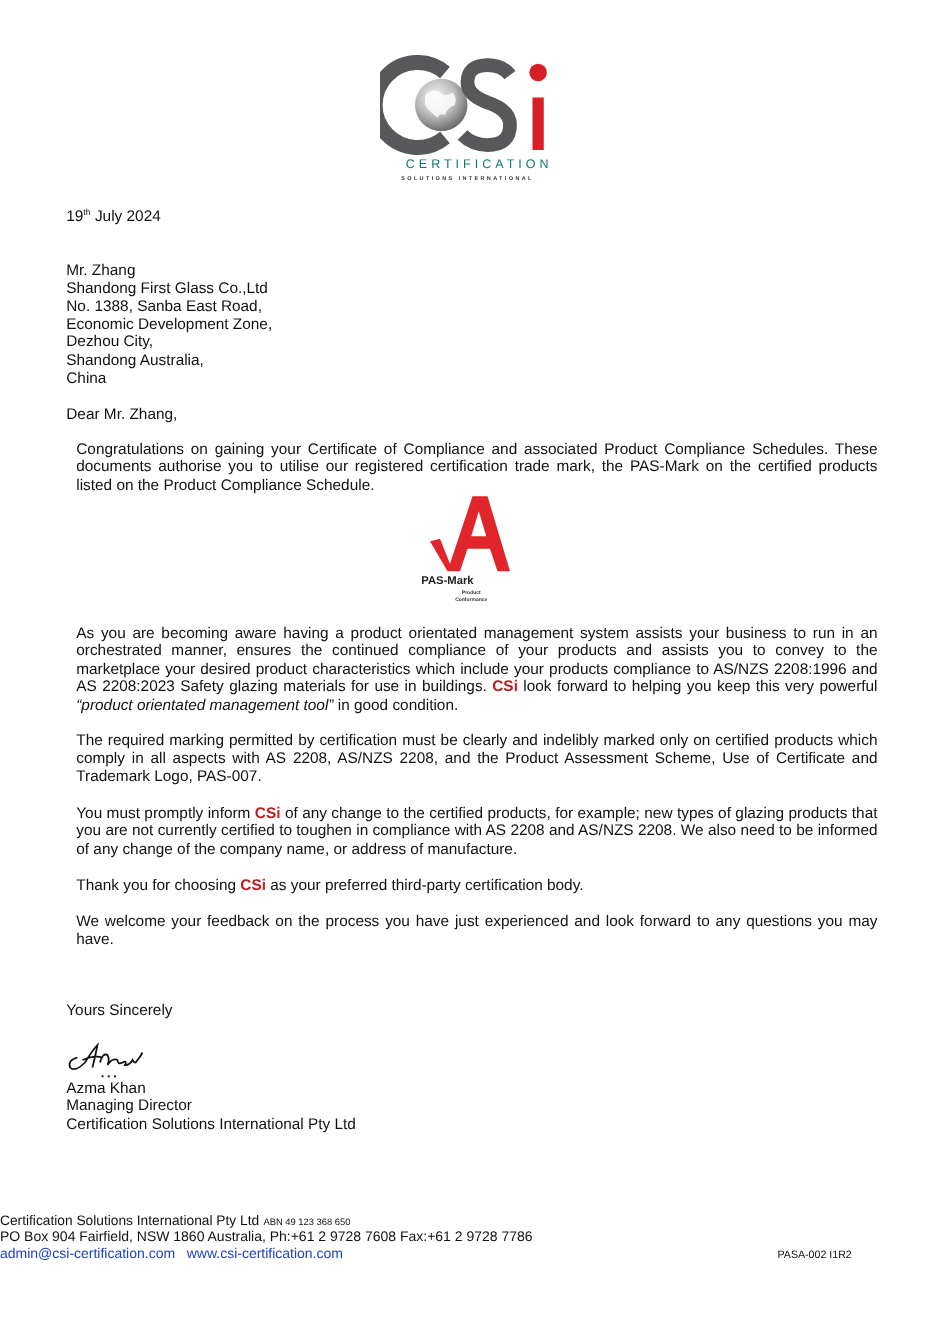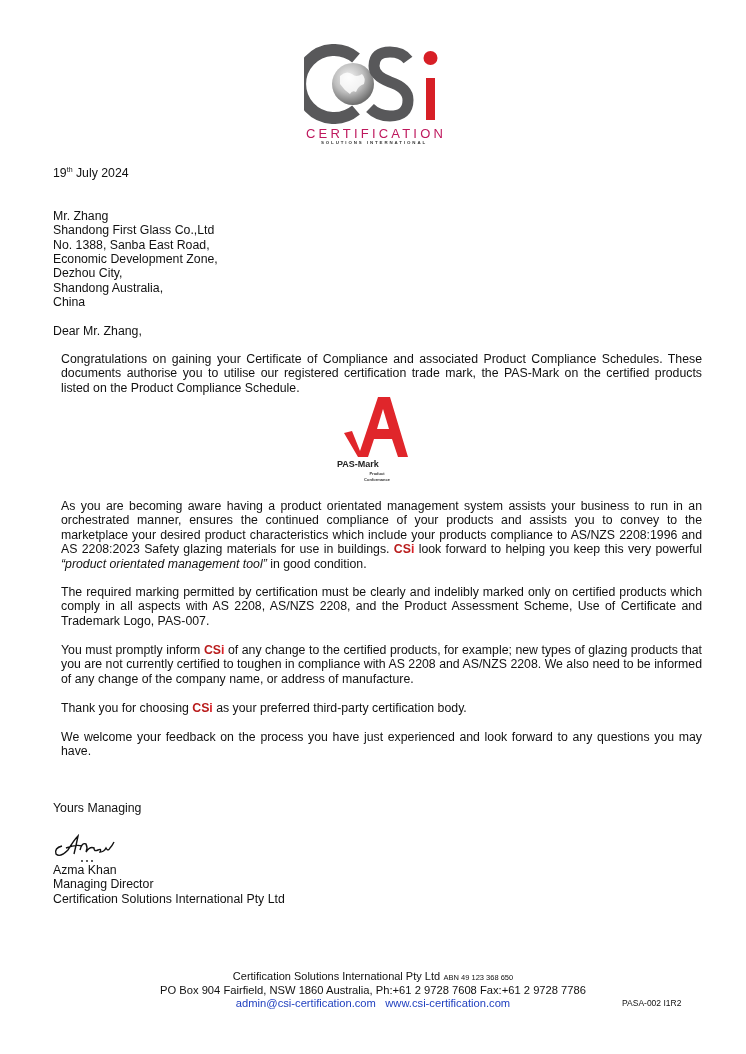--- a/index.html
+++ b/index.html
@@ -5,25 +5,25 @@
   html, body { margin: 0; padding: 0; background: #ffffff; }
   body { width: 746px; height: 1054px; position: relative; overflow: hidden;
          font-family: "Liberation Sans", sans-serif; color: #111; font-size: 12.3px; }
   .abs { position: absolute; }
   .line { position: absolute; left: 53px; white-space: nowrap; line-height: 14px; }
   .para { position: absolute; left: 61px; width: 641px; line-height: 14.4px; text-align: justify; }
   .bold { font-weight: normal; }
   .csi-b { font-weight: bold; color: #b91c1c; }
   .csi-i { font-weight: bold; color: #d71f26; }
   sup { font-size: 7px; vertical-align: 5px; line-height: 0; }
-  .logo-text1 { position:absolute; left:306px; top:126px; width:136px; text-align:left;
-                font-size:13px; letter-spacing:3.2px; color:#be185d; font-weight:normal; }
+  .logo-text1 { position:absolute; left:306px; top:126px; width:136px; text-align:right;
+                font-size:10px; letter-spacing:3.2px; color:#0f766e; font-weight:normal; }
   .logo-text2 { position:absolute; left:306px; top:140px; width:136px; text-align:center;
                 font-size:4.4px; letter-spacing:1.9px; color:#333; font-weight:bold; }
-  .footer { position:absolute; left:0; width:746px; text-align:center; white-space:nowrap; line-height:13px; }
+  .footer { position:absolute; left:0; width:746px; text-align:left; white-space:nowrap; line-height:13px; }
   .link { color:#1f3fbf; }
   .pas-label { position:absolute; left:337px; top:459px; width:80px; text-align:left; font-weight:bold; font-size:9px; color:#222; }
   .pas-sub { position:absolute; left:337px; width:80px; text-align:center; font-weight:bold; font-size:4px; color:#333; }
 </style>
 </head>
 <body>
 
 <div>
   <svg class="abs" style="left:304px;top:44px" width="142" height="80" viewBox="0 0 142 80">
     <defs>
@@ -77,21 +77,21 @@
 <div class="para" style="top:499px"><span>As you are becoming aware having a product orientated management system assists your business to run in an orchestrated manner, ensures the continued compliance of your products and assists you to convey to the marketplace your desired product characteristics which include your products compliance to AS/NZS 2208:1996 and AS 2208:2023 Safety glazing materials for use in buildings. </span><span class="csi-b">CS</span><span class="csi-i">i</span><span> look forward to helping you keep this very powerful </span><i>“product orientated management tool”</i><span> in good condition.</span></div>
 
 <div class="para" style="top:585px">The required marking permitted by certification must be clearly and indelibly marked only on certified products which comply in all aspects with AS 2208, AS/NZS 2208, and the Product Assessment Scheme, Use of Certificate and Trademark Logo, PAS-007.</div>
 
 <div class="para" style="top:643px"><span>You must promptly inform </span><span class="csi-b">CS</span><span class="csi-i">i</span><span> of any change to the certified products, for example; new types of glazing products that you are not currently certified to toughen in compliance with AS 2208 and AS/NZS 2208. We also need to be informed of any change of the company name, or address of manufacture.</span></div>
 
 <div class="para" style="top:701px"><span>Thank you for choosing </span><span class="csi-b">CS</span><span class="csi-i">i</span><span> as your preferred third-party certification body.</span></div>
 
 <div class="para" style="top:730px">We welcome your feedback on the process you have just experienced and look forward to any questions you may have.</div>
 
-<div class="line" style="top:801px">Yours Managing</div>
+<div class="line" style="top:801px">Yours Sincerely</div>
 <svg class="abs" style="left:52px;top:830px" width="74" height="34" viewBox="0 0 74 34">
   <path d="M10 16 q-8 2 -6 8 q4 4 12 -4 q6 -10 10 -14 q-2 10 -4 18 M14 18 q10 -4 16 -2 M28 20 q2 -8 6 -6 q2 4 0 8 q4 -6 8 -4 q0 4 4 2 q4 -2 2 2 q4 0 6 -4 q2 4 4 0 q2 -2 4 -6" fill="none" stroke="#111" stroke-width="1.4"></path>
   <circle cx="30" cy="31" r="0.9" fill="#111"></circle>
     <circle cx="35" cy="31" r="0.9" fill="#111"></circle>
     <circle cx="40" cy="31" r="0.9" fill="#111"></circle>
 </svg>
 <div class="line bold" style="top:863px">Azma Khan</div>
 <div class="line" style="top:877px">Managing Director</div>
 <div class="line" style="top:892px">Certification Solutions International Pty Ltd</div>
 

